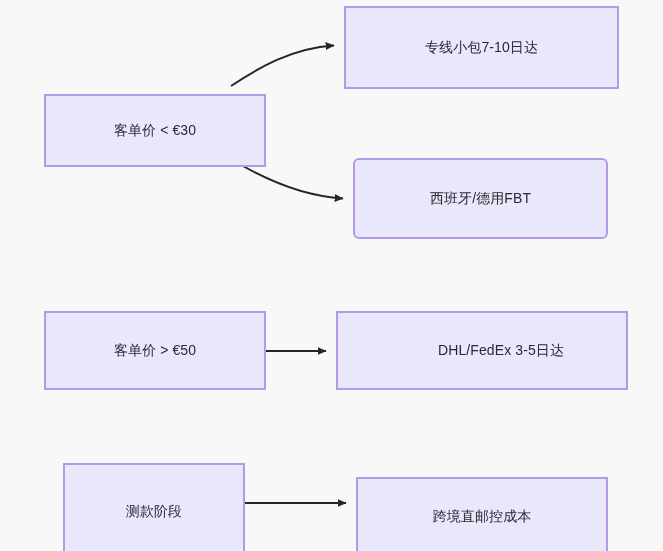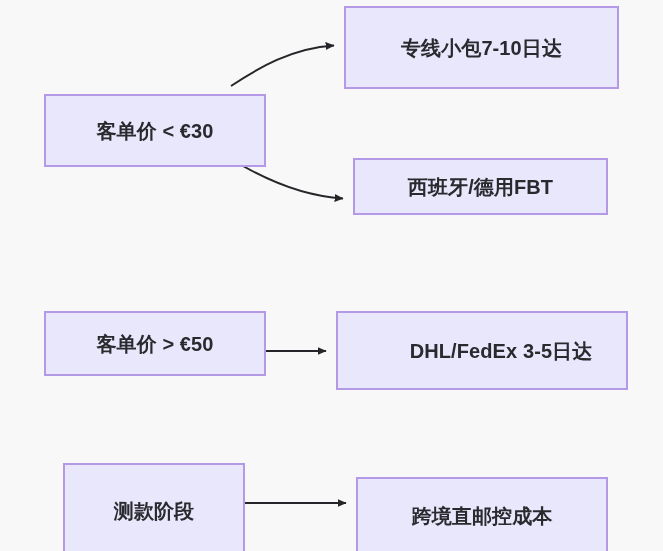--- a/index.html
+++ b/index.html
@@ -33,32 +33,32 @@
     box-sizing: border-box;
     background: #e9e7fc;
     border: 2px solid #b49ae6;
     display: flex;
     align-items: center;
     justify-content: center;
     text-align: center;
   }
   .node-label {
     color: #29292e;
-    font-size: 20px;
+    font-size: 14px;
     line-height: 1.2;
     letter-spacing: 0.1px;
     white-space: nowrap;
-    font-weight: 700;
+    font-weight: 400;
   }
   
   #node-low-aov      { left: 44px;  top: 86px;  width: 222px; height: 73px; margin-top: 8px; }
   #node-line-parcel  { left: 344px; top: 6px;   width: 275px; height: 83px; }
-  #node-es-de-fbt    { left: 353px; top: 158px; width: 255px; height: 57px; }
+  #node-es-de-fbt    { left: 353px; top: 158px; width: 255px; height: 81px; border-radius: 6px; }
   
-  #node-high-aov     { left: 44px;  top: 311px; width: 222px; height: 65px; }
+  #node-high-aov     { left: 44px;  top: 311px; width: 222px; height: 79px; }
   #node-express      { left: 336px; top: 311px; width: 292px; height: 79px; padding-left: 38px; }
   
   #node-testing      { left: 63px;  top: 463px; width: 182px; height: 96px; }
   #node-direct-mail  { left: 356px; top: 477px; width: 252px; height: 78px; }
 </style>
 </head>
 <body>
 
 <div id="diagram-canvas">
 

